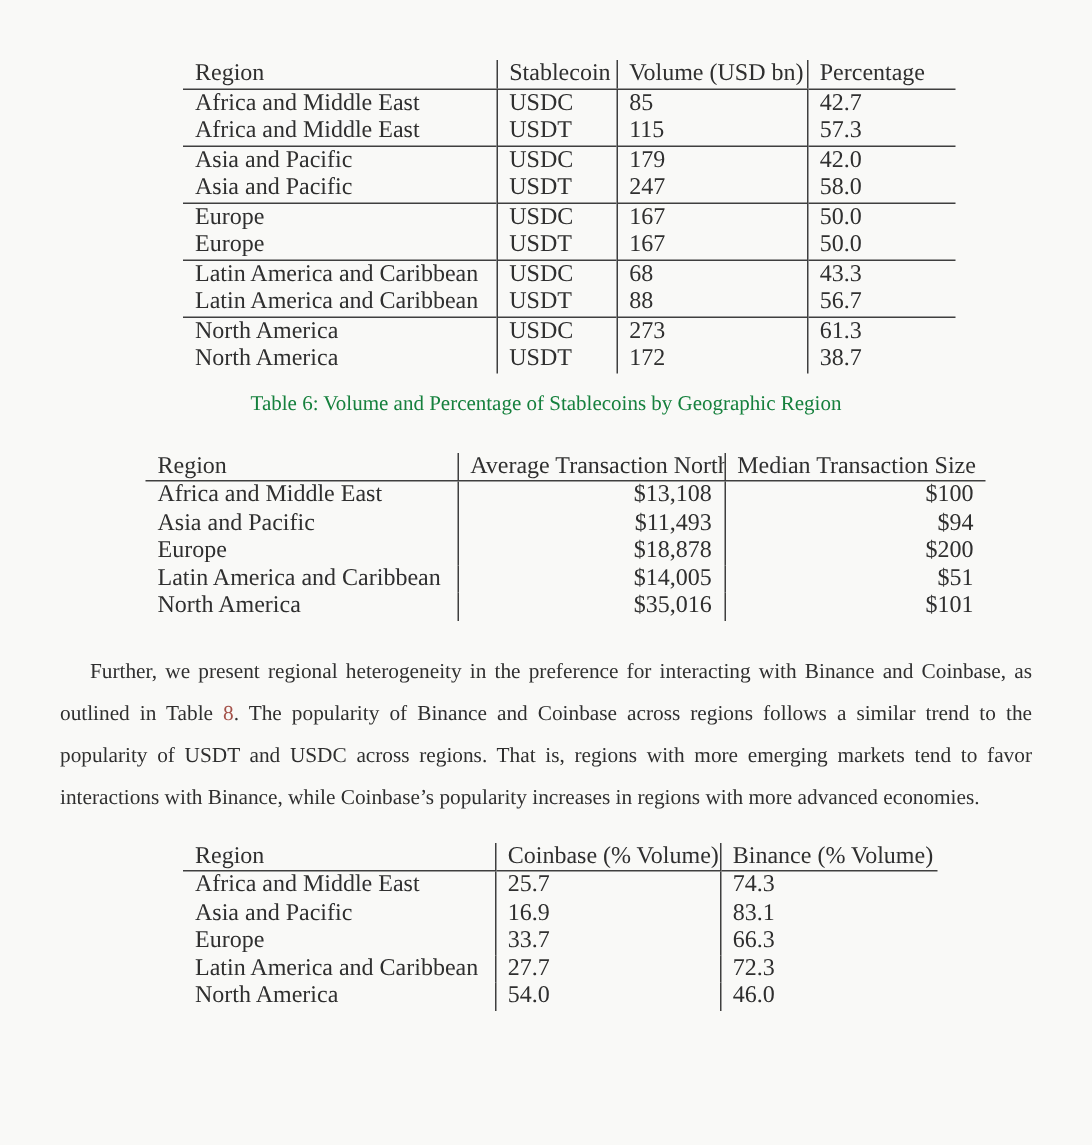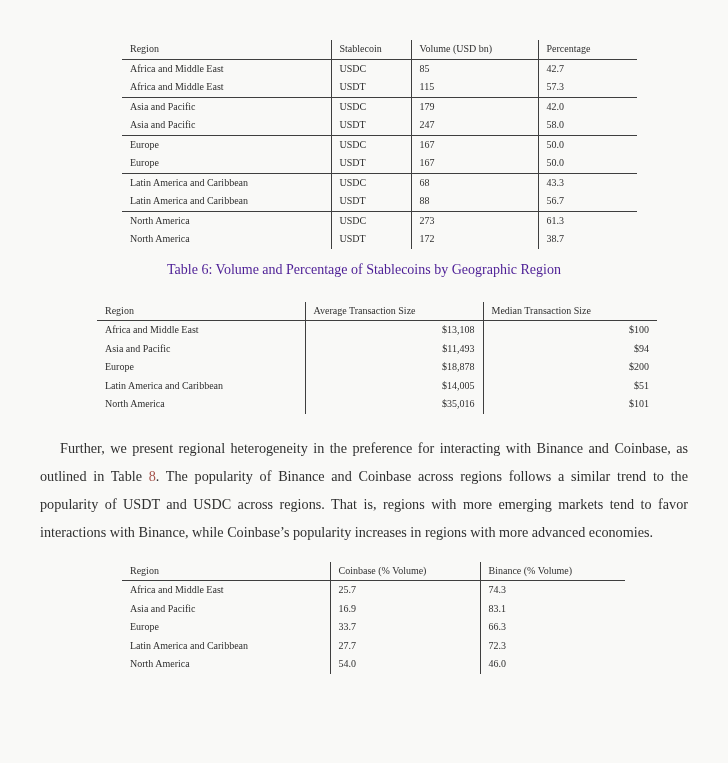--- a/index.html
+++ b/index.html
@@ -14,21 +14,21 @@
     width: 728px;
     height: 763px;
     box-sizing: border-box;
     padding-top: 40px;
     font-family: "Liberation Serif", "DejaVu Serif", serif;
     color: #2f2f2f;
   }
   table {
     border-collapse: collapse;
     table-layout: fixed;
-    font-size: 10px;
+    font-size: 16px;
   }
   th, td {
     padding: 0 8px;
     line-height: 18.5px;
     height: 18.5px;
     font-weight: normal;
     white-space: nowrap;
     overflow: hidden;
   }
   th { text-align: left; }
@@ -57,21 +57,21 @@
   .t8 { width: 503px; margin-left: 122px; margin-top: 0px; }
   .t8 col:nth-child(1) { width: 208px; }
   .t8 col:nth-child(2) { width: 150px; }
   .t8 col:nth-child(3) { width: 145px; }
   .t8 td:nth-child(2), .t8 td:nth-child(3) { text-align: left; }
 
   .caption {
     text-align: center;
     font-size: 14px;
     margin-top: 13px;
-    color: #4c1d95;
+    color: #15803d;
   }
   .body-text {
     margin: 20px 40px 16px 40px;
     font-size: 14.2px;
     line-height: 28px;
     text-align: justify;
     text-indent: 20px;
     color: #2f2f2f;
   }
   .ref-link {
@@ -167,21 +167,21 @@
 
   <table class="t7">
     <colgroup>
         <col>
         <col>
         <col>
       </colgroup>
     <thead>
         <tr>
           <th>Region</th>
-          <th>Average Transaction Size</th>
+          <th>Average Transaction North</th>
           <th>Median Transaction Size</th>
         </tr>
       </thead>
     <tbody>
         <tr>
           <td>Africa and Middle East</td>
           <td>$13,108</td>
           <td>$100</td>
         </tr>
         <tr>

